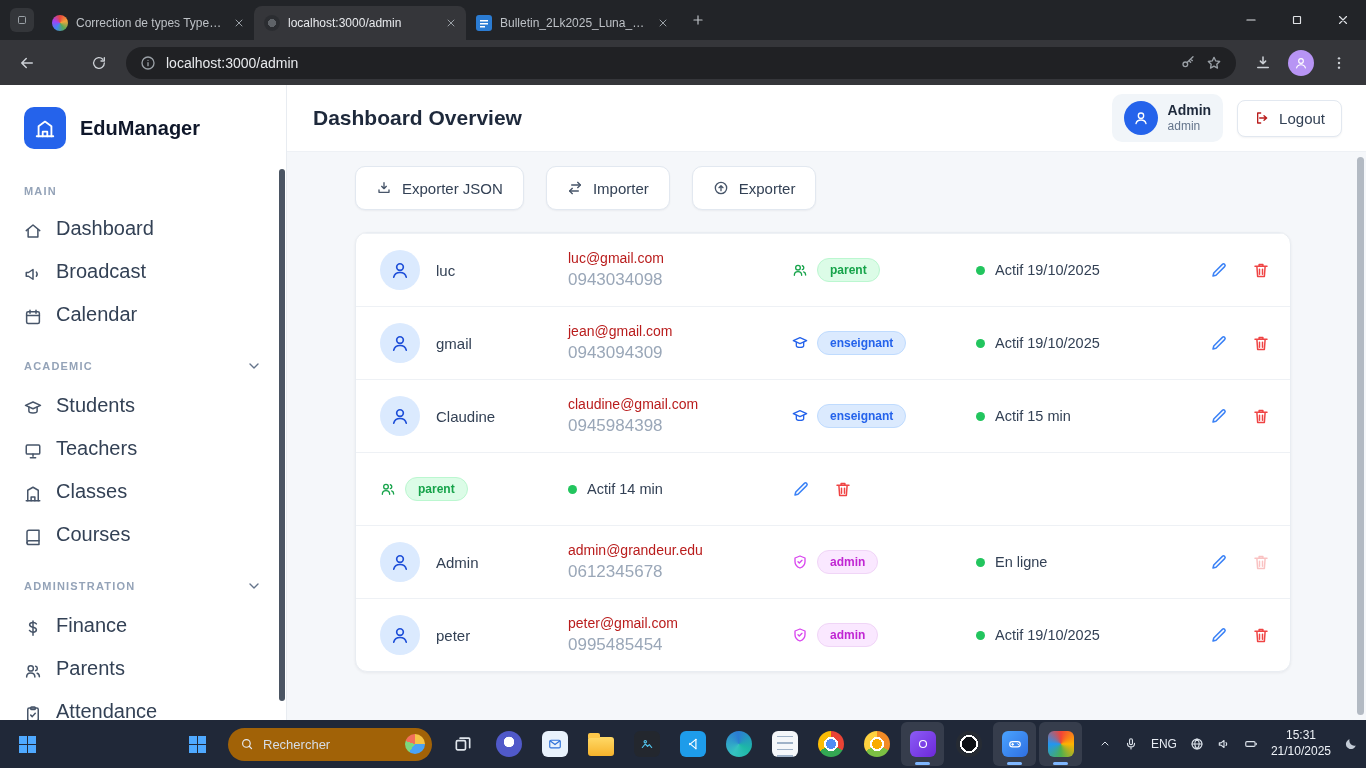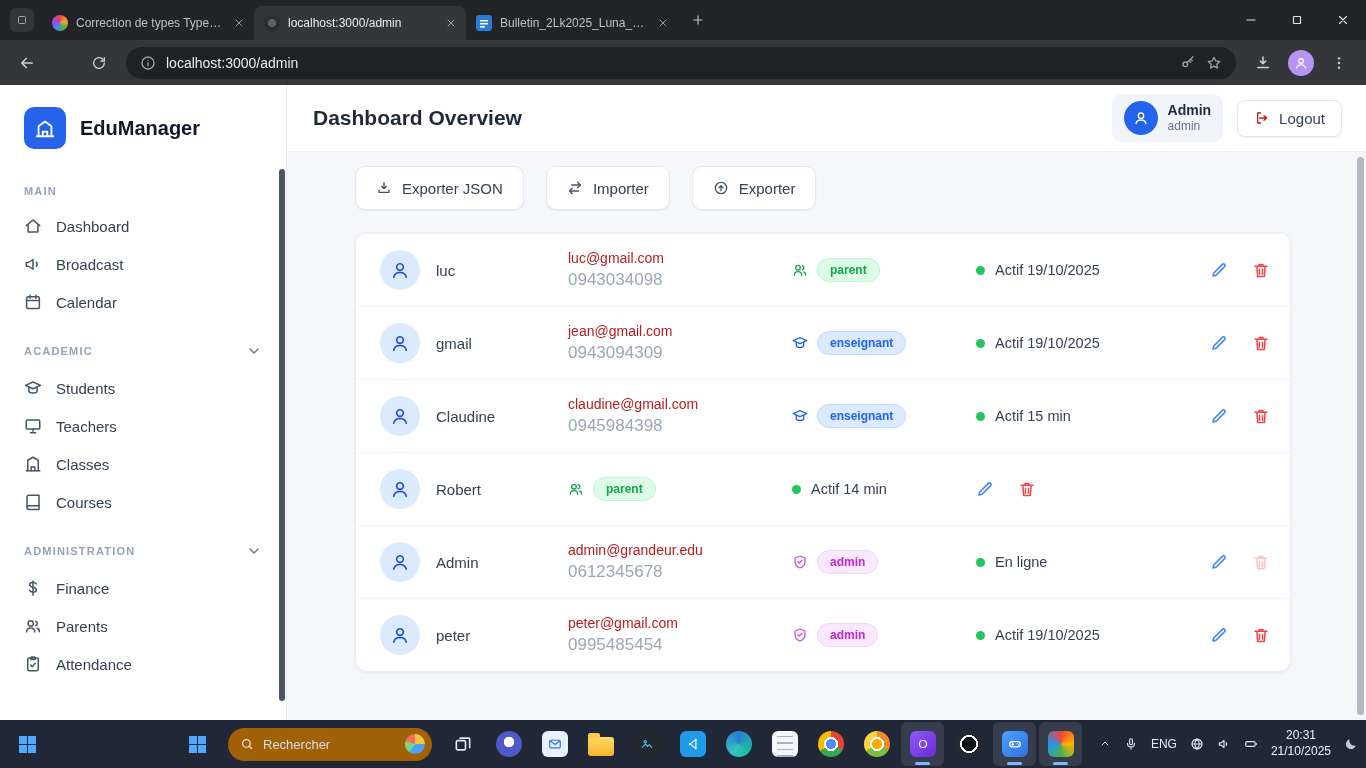--- a/index.html
+++ b/index.html
@@ -47,21 +47,21 @@
 
   
   .page{position:absolute;top:85px;left:0;width:1366px;height:635px;background:#f5f7fa;}
   .sidebar{position:absolute;left:0;top:0;width:287px;height:100%;background:#fff;border-right:1px solid #e8ecf1;overflow:hidden;}
   .brand{display:flex;align-items:center;gap:14px;padding:22px 24px 0 24px;margin-bottom:14px;}
   .brand-logo{width:42px;height:42px;border-radius:10px;background:#2563eb;display:flex;align-items:center;justify-content:center;color:#fff;flex:none;}
   .brand-name{font-size:20px;font-weight:bold;color:#0f172a;}
   .sec-label{display:flex;align-items:center;justify-content:space-between;
              padding:22px 24px 10px 24px;font-size:11px;font-weight:bold;letter-spacing:1.2px;color:#94a3b8;}
   .sec-label .chev{color:#64748b;}
-  .nav-item{display:flex;align-items:center;gap:14px;padding:10px 24px;font-size:15px;color:#334155;width:100%;text-align:left;}
+  .nav-item{display:flex;align-items:flex-end;gap:14px;padding:10px 24px;font-size:20px;color:#334155;width:100%;text-align:left;}
   .nav-item .nic{color:#475569;flex:none;}
   .sb-scroll{position:absolute;right:1px;top:84px;width:6px;height:532px;border-radius:3px;background:#4b5563;}
 
   .main{position:absolute;left:287px;top:0;right:0;height:100%;}
   .apph{height:67px;background:#fff;border-bottom:1px solid #eef1f5;display:flex;align-items:center;padding:0 24px 0 26px;}
   .apph-title{font-size:21px;font-weight:bold;color:#1e293b;}
   .apph-right{margin-left:auto;display:flex;align-items:center;gap:14px;}
   .user-chip{display:flex;align-items:center;gap:10px;background:#f1f5f9;border-radius:10px;padding:7px 12px;}
   .chip-avatar{width:34px;height:34px;border-radius:50%;background:#2563eb;color:#fff;display:flex;align-items:center;justify-content:center;flex:none;}
   .chip-name{font-size:14px;font-weight:bold;color:#1e293b;line-height:1.2;}
@@ -524,29 +524,20 @@
                 </button>
               <button class="ib-del">
                   <svg class="st i18" viewBox="0 0 24 24">
                     <path d="M4 7h16M9.5 7V4.5h5V7M6.5 7l1 13.5h9l1-13.5M10 11v6.5M14 11v6.5"></path>
                   </svg>
                 </button>
             </div>
           </div>
 
           <div class="trow">
-            <div class="ucell">
-              <div class="uavatar">
-                  <svg class="st i20" viewBox="0 0 24 24">
-                    <circle cx="12" cy="8.5" r="4"></circle>
-                    <path d="M4.5 20.5c.8-3.5 3.8-5.5 7.5-5.5s6.7 2 7.5 5.5"></path>
-                  </svg>
-                </div>
-              <span class="uname">Robert</span>
-            </div>
             <div class="rcell">
               <svg class="st i16 ric-parent" viewBox="0 0 24 24">
                   <circle cx="9" cy="8.5" r="3.5"></circle>
                   <path d="M3.5 20c0-3.3 2.3-5.5 5.5-5.5s5.5 2.2 5.5 5.5"></path>
                   <path d="M15.5 5.6a3 3 0 0 1 0 5.8M17.5 14.9c2 .7 3 2.4 3 4.6"></path>
                 </svg>
               <span class="badge parent">parent</span>
             </div>
             <div class="scell">
               <span class="dot"></span>
@@ -776,21 +767,21 @@
             <path d="M15.5 9.5a3.5 3.5 0 0 1 0 5"></path>
           </svg>
       </button>
       <button class="tray-ic">
         <svg class="st i14" viewBox="0 0 24 24">
             <rect x="3" y="8" width="16" height="8" rx="2"></rect>
             <path d="M21 11v2"></path>
           </svg>
       </button>
       <button class="clock">
-        <div>20:31</div>
+        <div>15:31</div>
         <div>21/10/2025</div>
       </button>
       <button class="tray-ic moon">
         <svg class="fl i14" viewBox="0 0 24 24">
             <path d="M20 14.5A8.5 8.5 0 0 1 9.5 4a8.5 8.5 0 1 0 10.5 10.5z"></path>
           </svg>
       </button>
     </div>
   </div>
 

